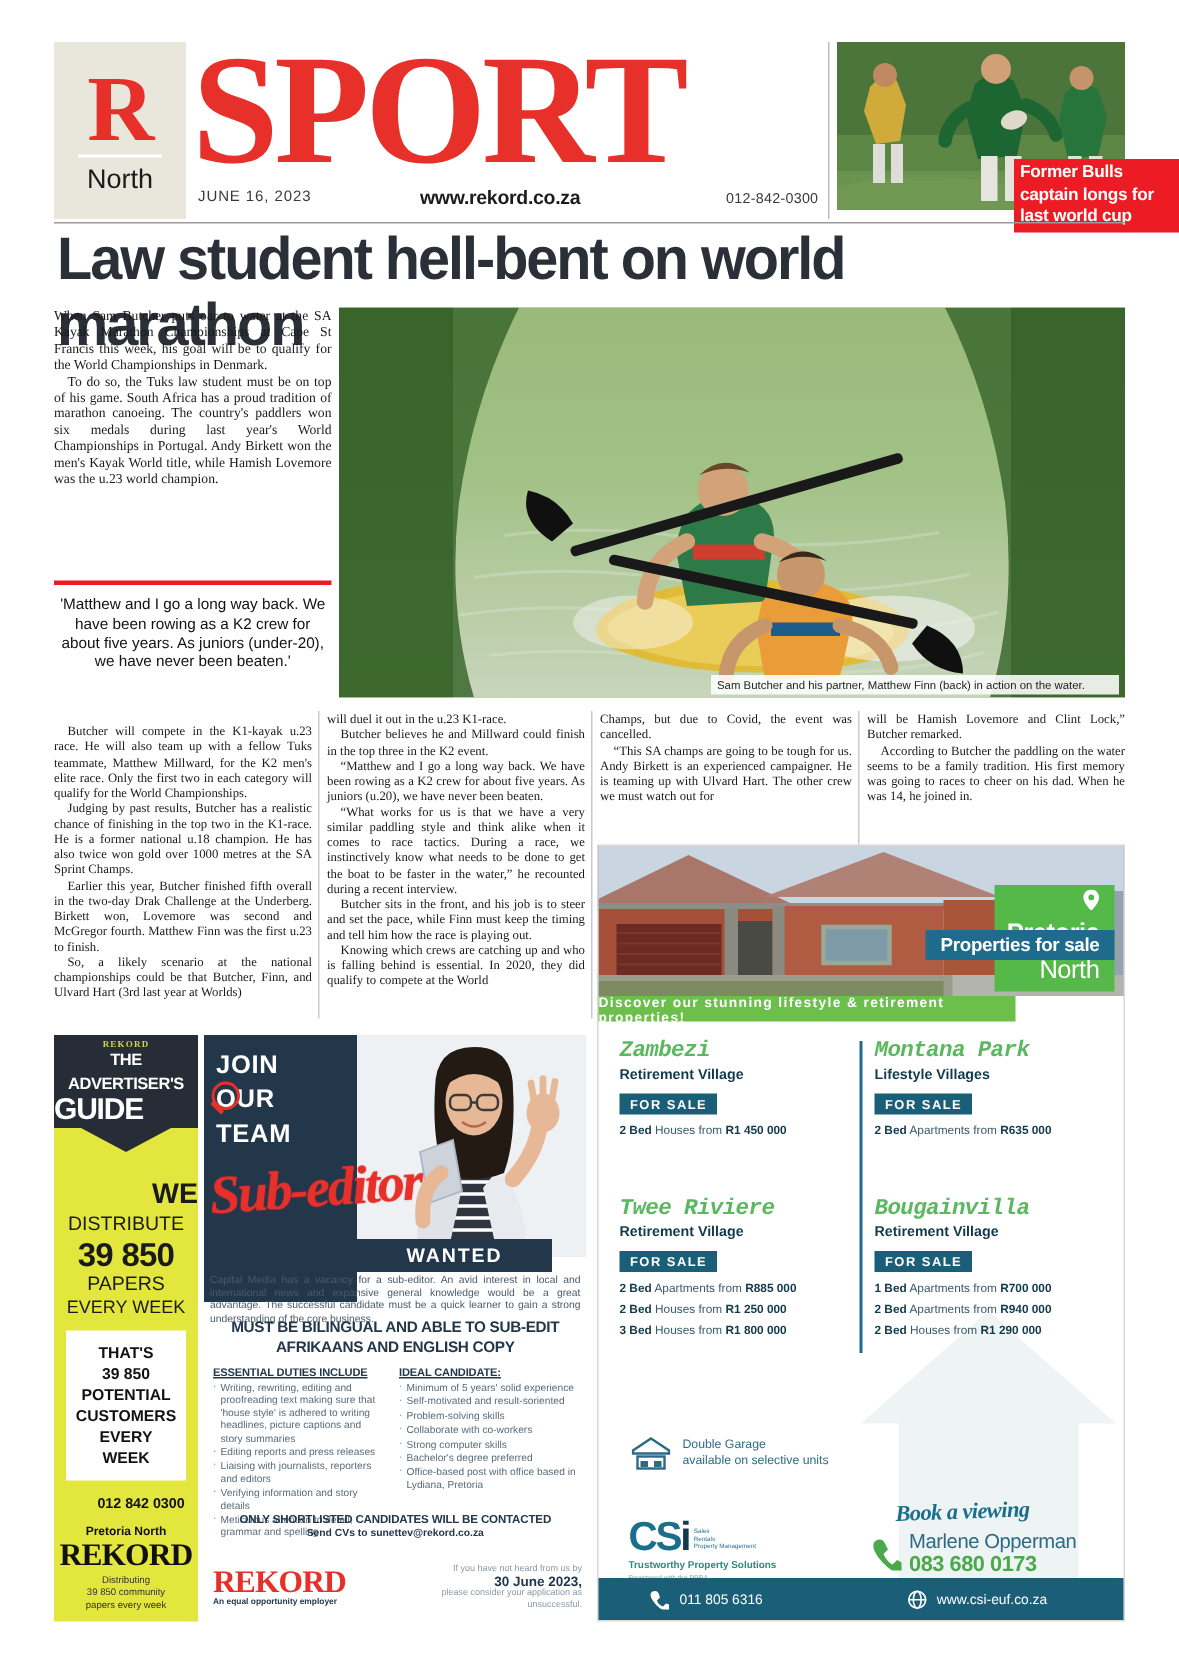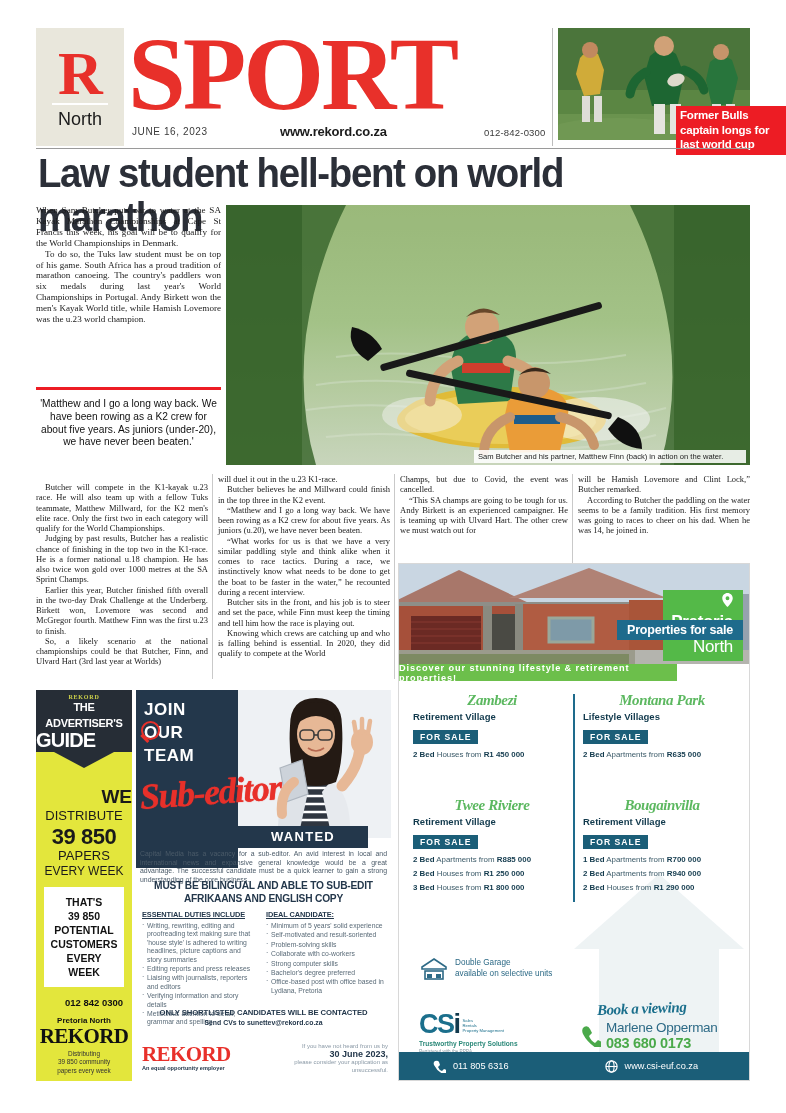--- a/index.html
+++ b/index.html
@@ -128,22 +128,22 @@
   }
 
   .listings { position:absolute; left:0; top:128px; width:350px; height:250px; }
   .lst { position:absolute; width:158px; }
   .lst1 { left:14px;  top:0; }
   .lst2 { left:184px; top:0; }
   .lst3 { left:14px;  top:105px; }
   .lst4 { left:184px; top:105px; }
   .lst-div { position:absolute; left:174px; top:2px; width:2px; height:208px; background:#1e6b8c; }
   .lst-name {
-    font-family:Liberation Serif, serif; font-style:italic; font-weight:bold;
-    font-size:15px; color:#5cb860; letter-spacing:-.4px; margin-bottom:2px;text-align:center;
+    font-family:Liberation Mono, monospace; font-style:italic; font-weight:bold;
+    font-size:15px; color:#5cb860; letter-spacing:-.4px; margin-bottom:2px;
   }
   .lst-type { font-size:9.5px; font-weight:700; color:#123a4d; margin-bottom:4px; }
   .lst-tag {
     display:inline-block; background:#1b5e78; color:#fff; font-size:8.6px;
     font-weight:600; letter-spacing:1px; padding:2px 7px; margin-bottom:6px;
   }
   .lst-price { font-size:7.9px; color:#3b5a68; margin-bottom:5px; }
   .lst-price b { color:#123a4d; }
 
   .garage { position:absolute; left:22px; top:394px; display:flex; gap:8px; align-items:flex-start; }

